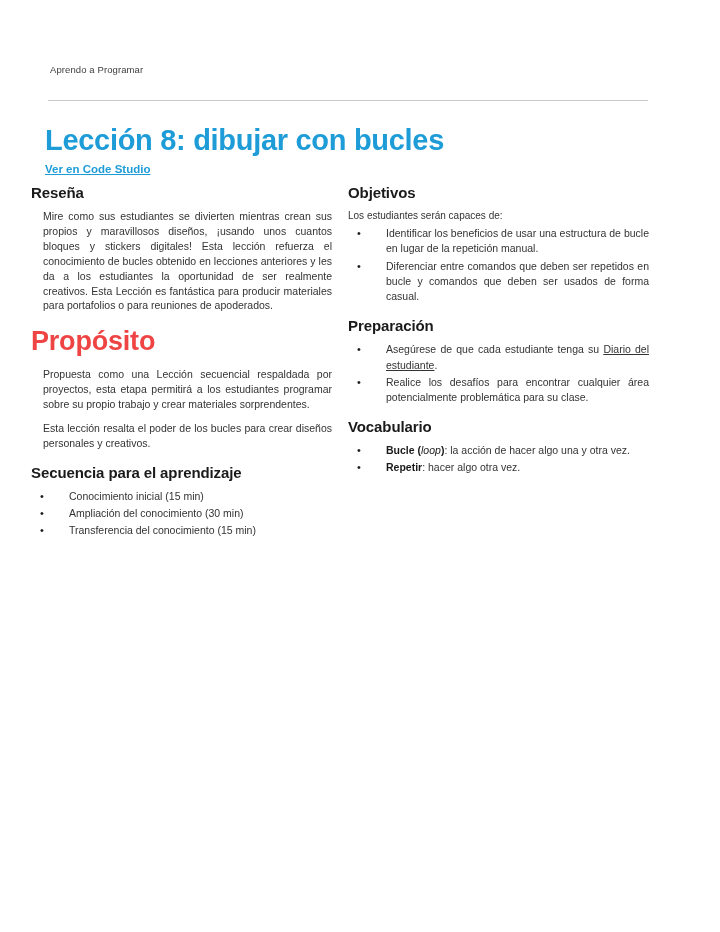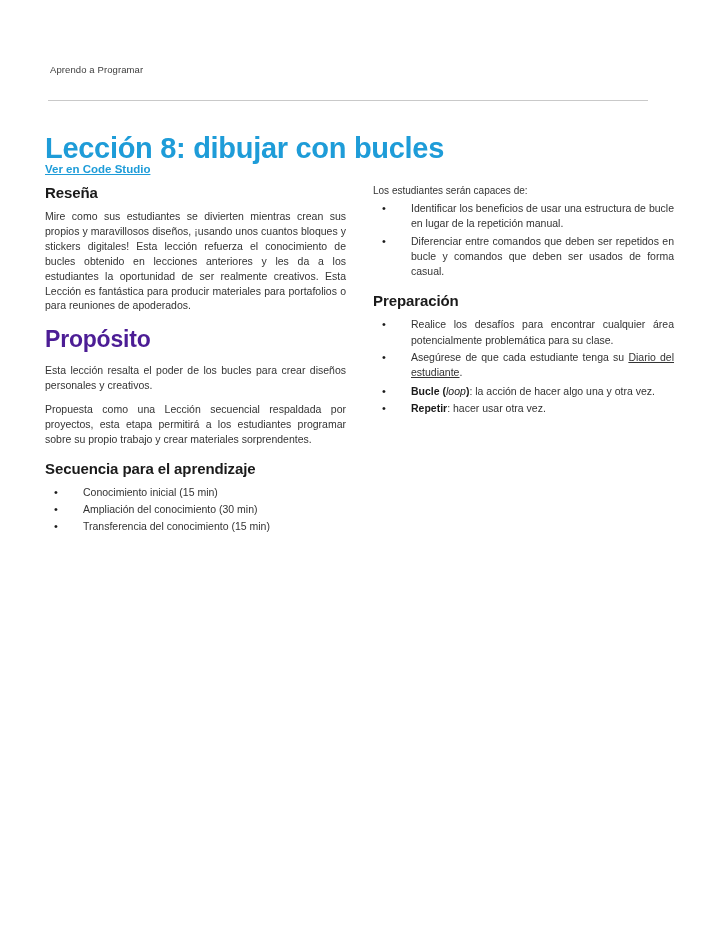--- a/index.html
+++ b/index.html
@@ -13,44 +13,44 @@
   }
   .brand {
     position:absolute; top:64px; left:50px;
     font-size:9.5px; color:#3d3d3d; letter-spacing:0.1px;
   }
   .header-rule {
     position:absolute; top:100px; left:48px; width:600px;
     border:none; border-top:1px solid #c9c9c9; margin:0; height:0;
   }
   .title {
-    position:absolute; top:132px; left:45px; margin:0;
+    position:absolute; top:124px; left:45px; margin:0;
     font-size:29px; font-weight:bold; letter-spacing:-0.3px;
   }
   .code-link {
     position:absolute; top:163px; left:45px;
     font-size:11.5px; font-weight:bold;
     text-decoration:underline; cursor:pointer;
   }
   .columns {
-    position:absolute; top:184px; left:45px; width:630px;
-    display:flex; gap:27px;
+    position:absolute; top:184px; left:31px; width:630px;
+    display:flex; gap:16px;
   }
   .col { width:301px; }
   h3.sec {
     font-size:15px; font-weight:bold; color:#1a1a1a;
     margin:0 0 8px 0; letter-spacing:-0.1px;
   }
   h3.sec.gap { margin-top:13px; }
   h2.purpose {
-    font-size:23px; font-weight:bold; color:#4c1d95;
+    font-size:27px; font-weight:bold; color:#ef4444;
     margin:13px 0 10px 0; letter-spacing:-0.2px;
   }
   p.body {
-    font-size:10.5px; line-height:1.42; margin:0 0 9px 0;
+    font-size:10.5px; line-height:1.42; margin:0 0 9px 12px;
     text-align:justify;
   }
   p.intro { font-size:10px; line-height:1.42; margin:0 0 3px 0; }
   ul.blt { list-style:none; margin:0 0 4px 0; padding:0; }
   ul.blt li {
     position:relative; padding-left:38px;
     font-size:10.5px; line-height:1.45; margin-bottom:2px;
     text-align:justify;
   }
   ul.blt li::before {
@@ -84,47 +84,49 @@
   <h1 class="title accent" style="color: rgb(30, 156, 216);">Lección 8: dibujar con bucles</h1>
   <a class="code-link accent" style="color: rgb(30, 156, 216);">Ver en Code Studio</a>
 
   <div class="columns">
 
     <div class="col">
       <h3 class="sec">Reseña</h3>
       <p class="body">Mire como sus estudiantes se divierten mientras crean sus propios y maravillosos diseños, ¡usando unos cuantos bloques y stickers digitales! Esta lección refuerza el conocimiento de bucles obtenido en lecciones anteriores y les da a los estudiantes la oportunidad de ser realmente creativos. Esta Lección es fantástica para producir materiales para portafolios o para reuniones de apoderados.</p>
 
       <h2 class="purpose">Propósito</h2>
+      <p class="body">Propuesta como una Lección secuencial respaldada por proyectos, esta etapa permitirá a los estudiantes programar sobre su propio trabajo y crear materiales sorprendentes.</p>
       <p class="body">Esta lección resalta el poder de los bucles para crear diseños personales y creativos.</p>
-      <p class="body">Propuesta como una Lección secuencial respaldada por proyectos, esta etapa permitirá a los estudiantes programar sobre su propio trabajo y crear materiales sorprendentes.</p>
 
       <h3 class="sec gap">Secuencia para el aprendizaje</h3>
       <ul class="blt">
         <li>Conocimiento inicial (15 min)</li>
         <li>Ampliación del conocimiento (30 min)</li>
         <li>Transferencia del conocimiento (15 min)</li>
       </ul>
     </div>
 
     <div class="col">
+      <h3 class="sec">Objetivos</h3>
       <p class="intro">Los estudiantes serán capaces de:</p>
       <ul class="blt">
         <li>Identificar los beneficios de usar una estructura de bucle en lugar de la repetición manual.</li>
         <li>Diferenciar entre comandos que deben ser repetidos en bucle y comandos que deben ser usados de forma casual.</li>
       </ul>
 
       <h3 class="sec gap">Preparación</h3>
       <ul class="blt">
+        <li><span>Asegúrese de que cada estudiante tenga su </span><span class="inline-link">Diario del estudiante</span><span>.</span></li>
         <li>Realice los desafíos para encontrar cualquier área potencialmente problemática para su clase.</li>
-        <li><span>Asegúrese de que cada estudiante tenga su </span><span class="inline-link">Diario del estudiante</span><span>.</span></li>
       </ul>
 
+      <h3 class="sec gap">Vocabulario</h3>
       <ul class="blt">
         <li><span class="term">Bucle (</span><span class="term-it">loop</span><span class="term">)</span><span>: la acción de hacer algo una y otra vez.</span></li>
-        <li><span class="term">Repetir</span><span>: hacer usar otra vez.</span></li>
+        <li><span class="term">Repetir</span><span>: hacer algo otra vez.</span></li>
       </ul>
     </div>
 
   </div>
 
   <hr class="footer-rule">
   <div class="footer-row">
     <span class="logo"><span class="logo-light">Ideo</span><span class="logo-bold">Digital</span></span>
     <span class="page-num">40</span>
   </div>

